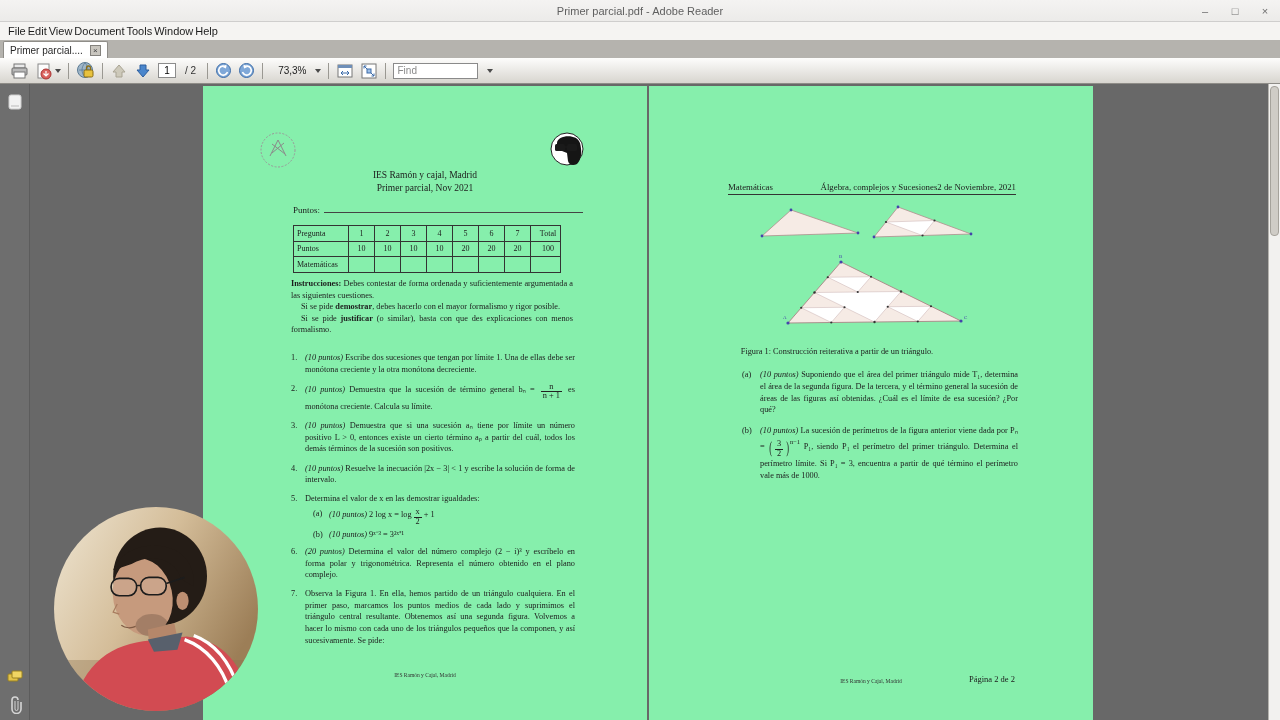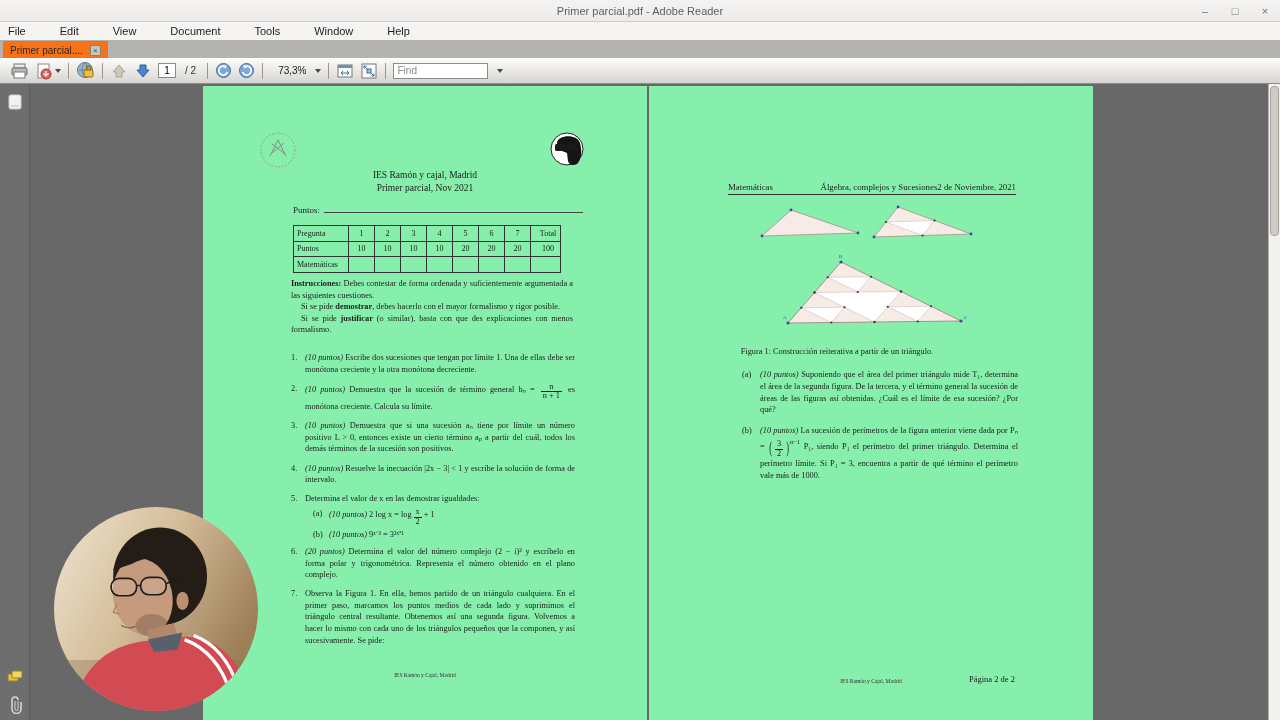--- a/index.html
+++ b/index.html
@@ -8,43 +8,43 @@
 
   
   .titlebar { position:absolute; left:0; top:0; width:1280px; height:22px;
     background:linear-gradient(#f4f3f2,#ecebe9); border-bottom:1px solid #cfcecd;
     display:flex; align-items:center; justify-content:center; }
   .titlebar .title { font-size:11px; color:#5f5f5f; }
   .win-controls { position:absolute; right:8px; top:0; height:22px; display:flex; align-items:center; gap:16px; }
   .win-btn { font-size:11px; color:#6f6f6f; width:14px; text-align:center; cursor:default; }
 
   .menubar { position:absolute; left:0; top:22px; width:1280px; height:18px;
-    background:#f5f4f2; display:flex; align-items:center; padding-left:8px; gap:34px; }
+    background:#f5f4f2; display:flex; align-items:center; padding-left:8px; gap:2px; }
   .menu-item { font-size:11px; color:#1d1d1d; }
 
   .tabbar { position:absolute; left:0; top:40px; width:1280px; height:18px; background:#b5b3ae; }
-  .tab { position:absolute; left:3px; top:1px; height:17px; background:#f97316;
+  .tab { position:absolute; left:3px; top:1px; height:17px; background:#ffffff;
     border:1px solid #8f8d88; border-bottom:none; border-radius:2px 2px 0 0;
     display:flex; align-items:center; padding:0 6px; gap:7px; }
   .tab-label { font-size:10px; color:#2a2a2a; }
   .tab-close { width:11px; height:11px; border:1px solid #84827d; background:#c9c6bf; font-size:8px;
     line-height:9px; text-align:center; color:#444; }
 
   .toolbar { position:absolute; left:0; top:58px; width:1280px; height:26px;
     background:linear-gradient(#fdfdfc,#d8d5cf); border-bottom:1px solid #8e8c87;
     display:flex; align-items:center; padding-left:10px; }
   .tb-group { display:flex; align-items:center; gap:6px; }
   .tb-sep { width:1px; height:16px; background:#9a9892; margin:0 7px; }
   .caret { width:0; height:0; border-left:3px solid transparent; border-right:3px solid transparent;
     border-top:4px solid #4a4a4a; display:inline-block; margin-left:3px; }
   .page-box { width:18px; height:15px; background:#fff; border:1px solid #8c8c8c;
     font-size:10px; text-align:center; font-family:"Liberation Sans",sans-serif; }
   .page-total { font-size:10px; color:#333; margin:0 4px 0 3px; }
   .zoom-label { font-size:10px; color:#222; margin-left:8px; }
-  .find-box { width:95px; height:16px; background:#fff; border:1px solid #8a8a8a;
+  .find-box { width:85px; height:16px; background:#fff; border:1px solid #8a8a8a;
     font-size:10px; padding:0 3px; color:#333; }
   .find-box::placeholder { color:#8a8a8a; }
 
   
   .sidebar { position:absolute; left:0; top:84px; width:30px; height:636px;
     background:#6e6e6e; border-right:1px solid #5c5c5c; }
   .side-icon { position:absolute; left:6px; width:18px; height:18px; }
 
   .canvas { position:absolute; left:31px; top:84px; width:1237px; height:636px; background:#686868; }
   .scrollbar { position:absolute; right:0; top:84px; width:12px; height:636px;

